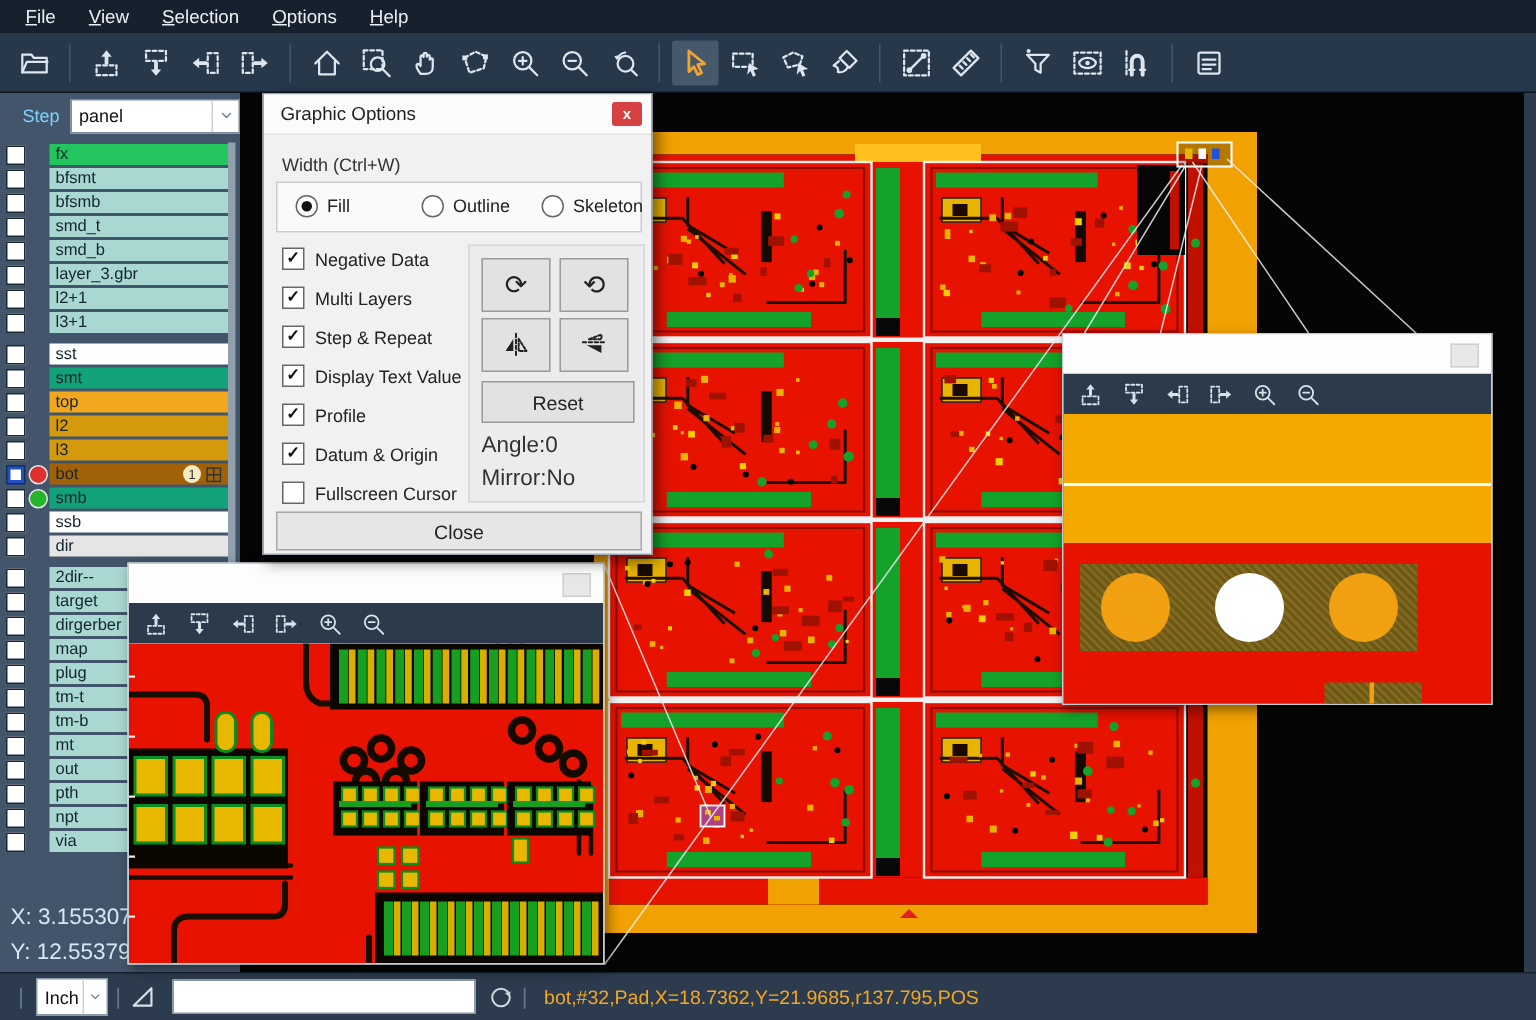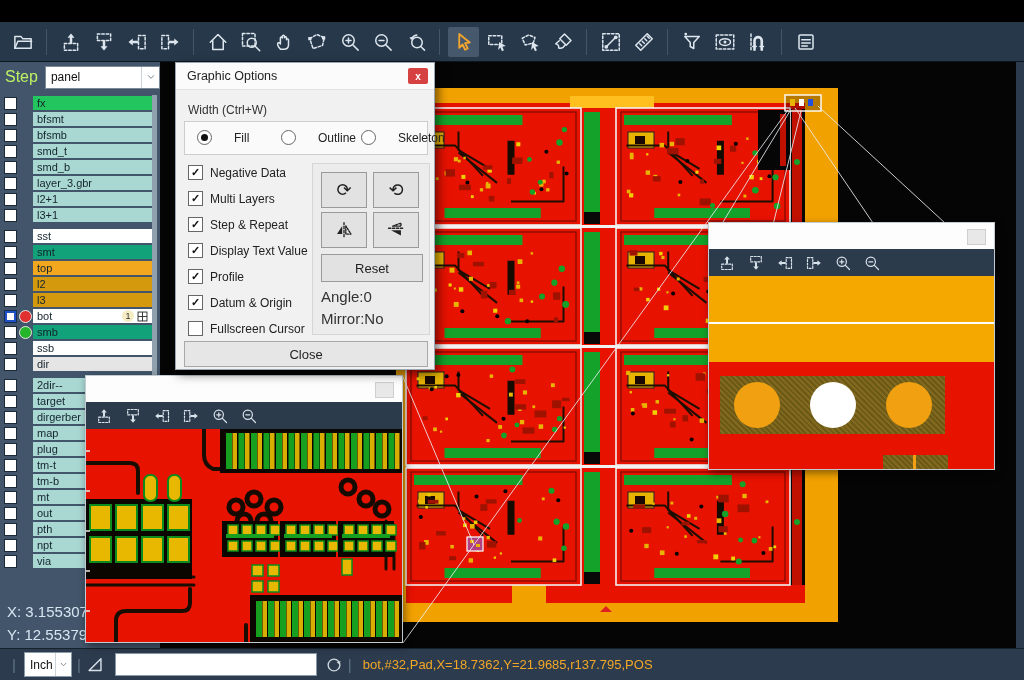--- a/index.html
+++ b/index.html
@@ -18,21 +18,21 @@
   .tsep{width:1px;height:26px;background:#43556a;margin:0 7px;}
   .ic{display:block;}
   .ic path,.ic rect,.ic circle,.ic ellipse,.ic polyline{fill:none;stroke:currentColor;stroke-width:1.2;stroke-linecap:round;stroke-linejoin:round;}
   .ic .f{fill:currentColor;stroke:none;}
   .ic .d{stroke-dasharray:2 1.5;}
   .ic .d2{stroke-dasharray:1.5 1.2;}
   .ic .w2{stroke-width:2.1;}
   
   .sidebar{position:absolute;left:0;top:62px;width:160px;height:586px;background:#42556a;}
   .step-row{position:absolute;left:0;top:0;width:160px;height:30px;display:flex;align-items:center;}
-  .step-label{color:#bef264;font-size:16px;margin-left:5px;}
+  .step-label{color:#7dd3fc;font-size:12px;margin-left:15px;}
   .step-combo{margin-left:7px;width:116px;height:21px;background:#fff;border:1px solid #7a8a98;
               display:flex;align-items:center;font-size:12px;color:#111;}
   .step-combo .val{flex:1;padding-left:5px;}
   .step-combo .chev{width:17px;height:100%;border-left:1px solid #c9d2d8;display:flex;align-items:center;justify-content:center;color:#6a7a86;}
   .layer-list{position:absolute;left:0;top:33px;width:160px;}
   .lrow{height:16px;display:flex;align-items:center;}
   .cb{width:11px;height:11px;background:#fff;border:1px solid #1c2a38;margin-left:4px;flex:none;}
   .cb.on{background:#2050c8;border-color:#16304f;position:relative;}
   .cb.on::after{content:"";position:absolute;inset:2px;background:#fff;}
   .indash{width:16px;flex:none;display:flex;align-items:center;justify-content:center;}
@@ -60,21 +60,21 @@
   
   .dialog{position:absolute;left:175px;top:62px;width:260px;height:308px;background:#f1f1f1;
           border:1px solid #9aa7b3;box-sizing:border-box;box-shadow:3px 4px 10px rgba(0,0,0,.55);z-index:40;}
   .dlg-title{position:absolute;left:0;top:0;right:0;height:26px;background:#fbfbfb;border-bottom:1px solid #e2e2e2;
              display:flex;align-items:center;}
   .dlg-title .t{font-size:12.5px;color:#222;margin-left:11px;}
   .dlg-close{position:absolute;right:6px;top:5px;width:20px;height:16px;background:#d64242;color:#fff;
              font-size:10px;display:flex;align-items:center;justify-content:center;border-radius:2px;font-weight:bold;}
   .dlg-lab{position:absolute;font-size:12px;color:#333;}
   .radio-box{position:absolute;left:8px;top:58px;width:242px;height:32px;background:#fafafa;border:1px solid #ccc;}
-  .radio-item{position:absolute;top:8px;display:flex;align-items:center;gap:22px;font-size:12px;color:#222;}
+  .radio-item{position:absolute;top:8px;display:flex;align-items:flex-start;gap:6px;font-size:12px;color:#222;}
   .rdot{width:13px;height:13px;border-radius:50%;border:1px solid #666;background:#fff;position:relative;flex:none;}
   .rdot.on::after{content:"";position:absolute;inset:3px;background:#111;border-radius:50%;}
   .chk-row{position:absolute;left:12px;display:flex;align-items:center;gap:7px;font-size:12px;color:#222;}
   .cbx{width:13px;height:13px;background:#fff;border:1px solid #666;font-size:11px;font-weight:bold;color:#111;
        display:flex;align-items:center;justify-content:center;line-height:13px;flex:none;}
   .inset{position:absolute;left:136px;top:100px;width:116px;height:170px;background:#ececec;border:1px solid #d6d6d6;}
   .sqbtn{position:absolute;width:44px;height:34px;background:#e2e2e2;border:1px solid #9a9a9a;
          display:flex;align-items:center;justify-content:center;font-size:18px;color:#222;}
   .reset-btn{position:absolute;left:8px;top:90px;width:100px;height:26px;background:#e2e2e2;border:1px solid #9a9a9a;
              font-size:13px;color:#222;display:flex;align-items:center;justify-content:center;}
@@ -96,20 +96,27 @@
   .rp-brown1{position:absolute;left:11px;top:100px;width:225px;height:58px;}
   .rp-brown2{position:absolute;left:174px;top:179px;width:65px;height:17px;}
   .rp-circ{position:absolute;width:46px;height:46px;border-radius:50%;top:106px;}
   .rp-vline{position:absolute;left:204px;top:179px;width:3px;height:17px;background:#f0a010;}
 </style>
 </head>
 <body>
 
 <div id="app">
 
+  <div class="menubar" id="menubar">
+      <span class="menu-item"><span class="hot">F</span>ile</span>
+      <span class="menu-item"><span class="hot">V</span>iew</span>
+      <span class="menu-item"><span class="hot">S</span>election</span>
+      <span class="menu-item"><span class="hot">O</span>ptions</span>
+      <span class="menu-item"><span class="hot">H</span>elp</span>
+    </div>
 
   <div class="toolbar" id="toolbar">
       <div class="tbtn">
         <svg class="ic" width="20" height="20" viewBox="0 0 16 16">
           <path d="M1.5 13 V3.5 h4.8 l1.4 1.8 H14.5 V13 z"></path>
           <path d="M1.5 13 l2.4-5.6 h11"></path>
         </svg>
       </div>
       <div class="tsep"></div>
       <div class="tbtn">
@@ -365,21 +372,21 @@
           <div class="lname" style="background: rgb(213, 153, 13);">
             <span>l3</span>
             <span class="sp"></span>
           </div>
         </div>
         <div class="lrow">
           <span class="cb on"></span>
           <span class="indash">
             <span class="dot" style="background:#e03030;border:1.5px solid #e8e8e8;"></span>
           </span>
-          <div class="lname" style="background: #ffffff;">
+          <div class="lname" style="background: #a16207;">
             <span>bot</span>
             <span class="sp"></span>
             <span class="badge">1</span>
             <svg width="11" height="11" viewBox="0 0 16 16">
               <rect x="1.5" y="1.5" width="13" height="13" fill="none" stroke="#333" stroke-width="1.4"></rect>
               <path d="M8 1.5 v13 M1.5 8 h13" stroke="#333" stroke-width="1.4"></path>
             </svg>
             <span style="width:4px;"></span>
           </div>
         </div>

